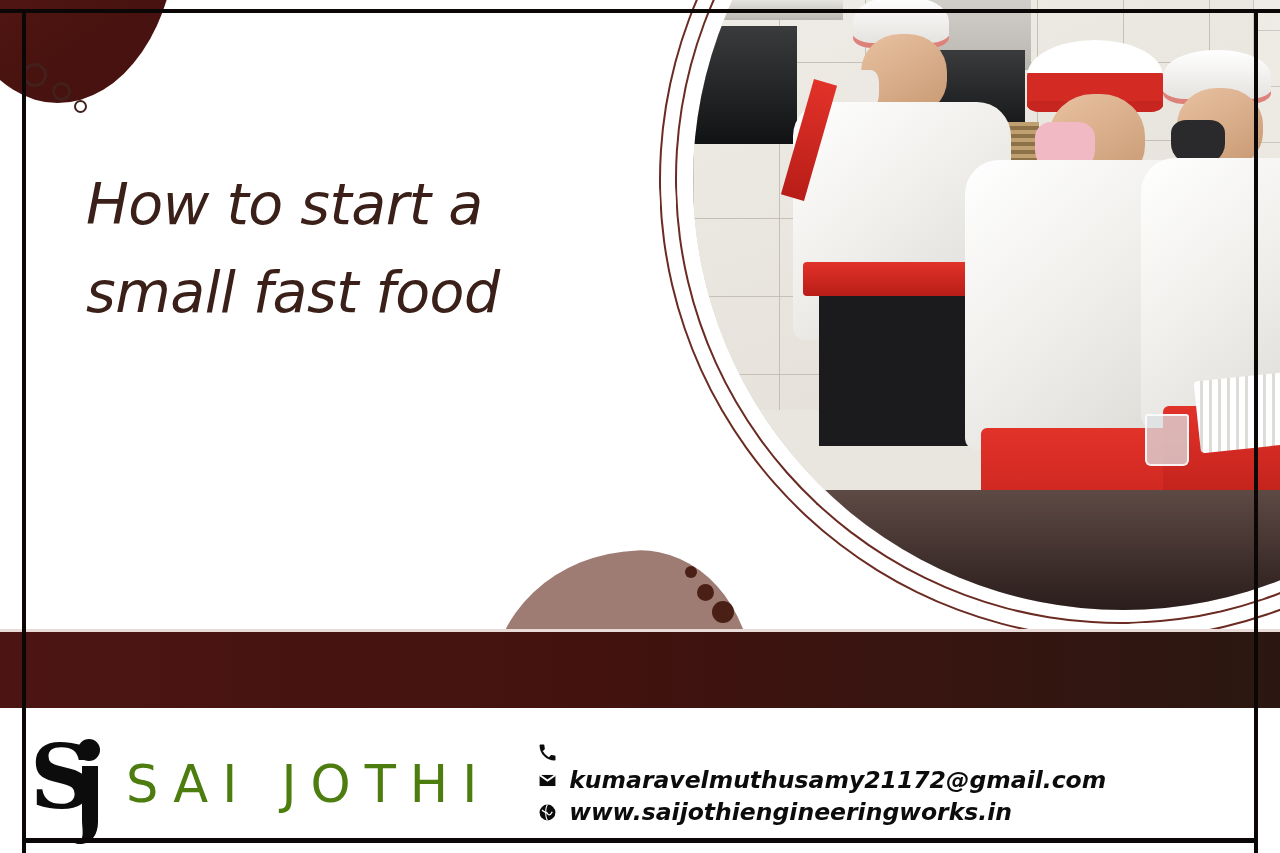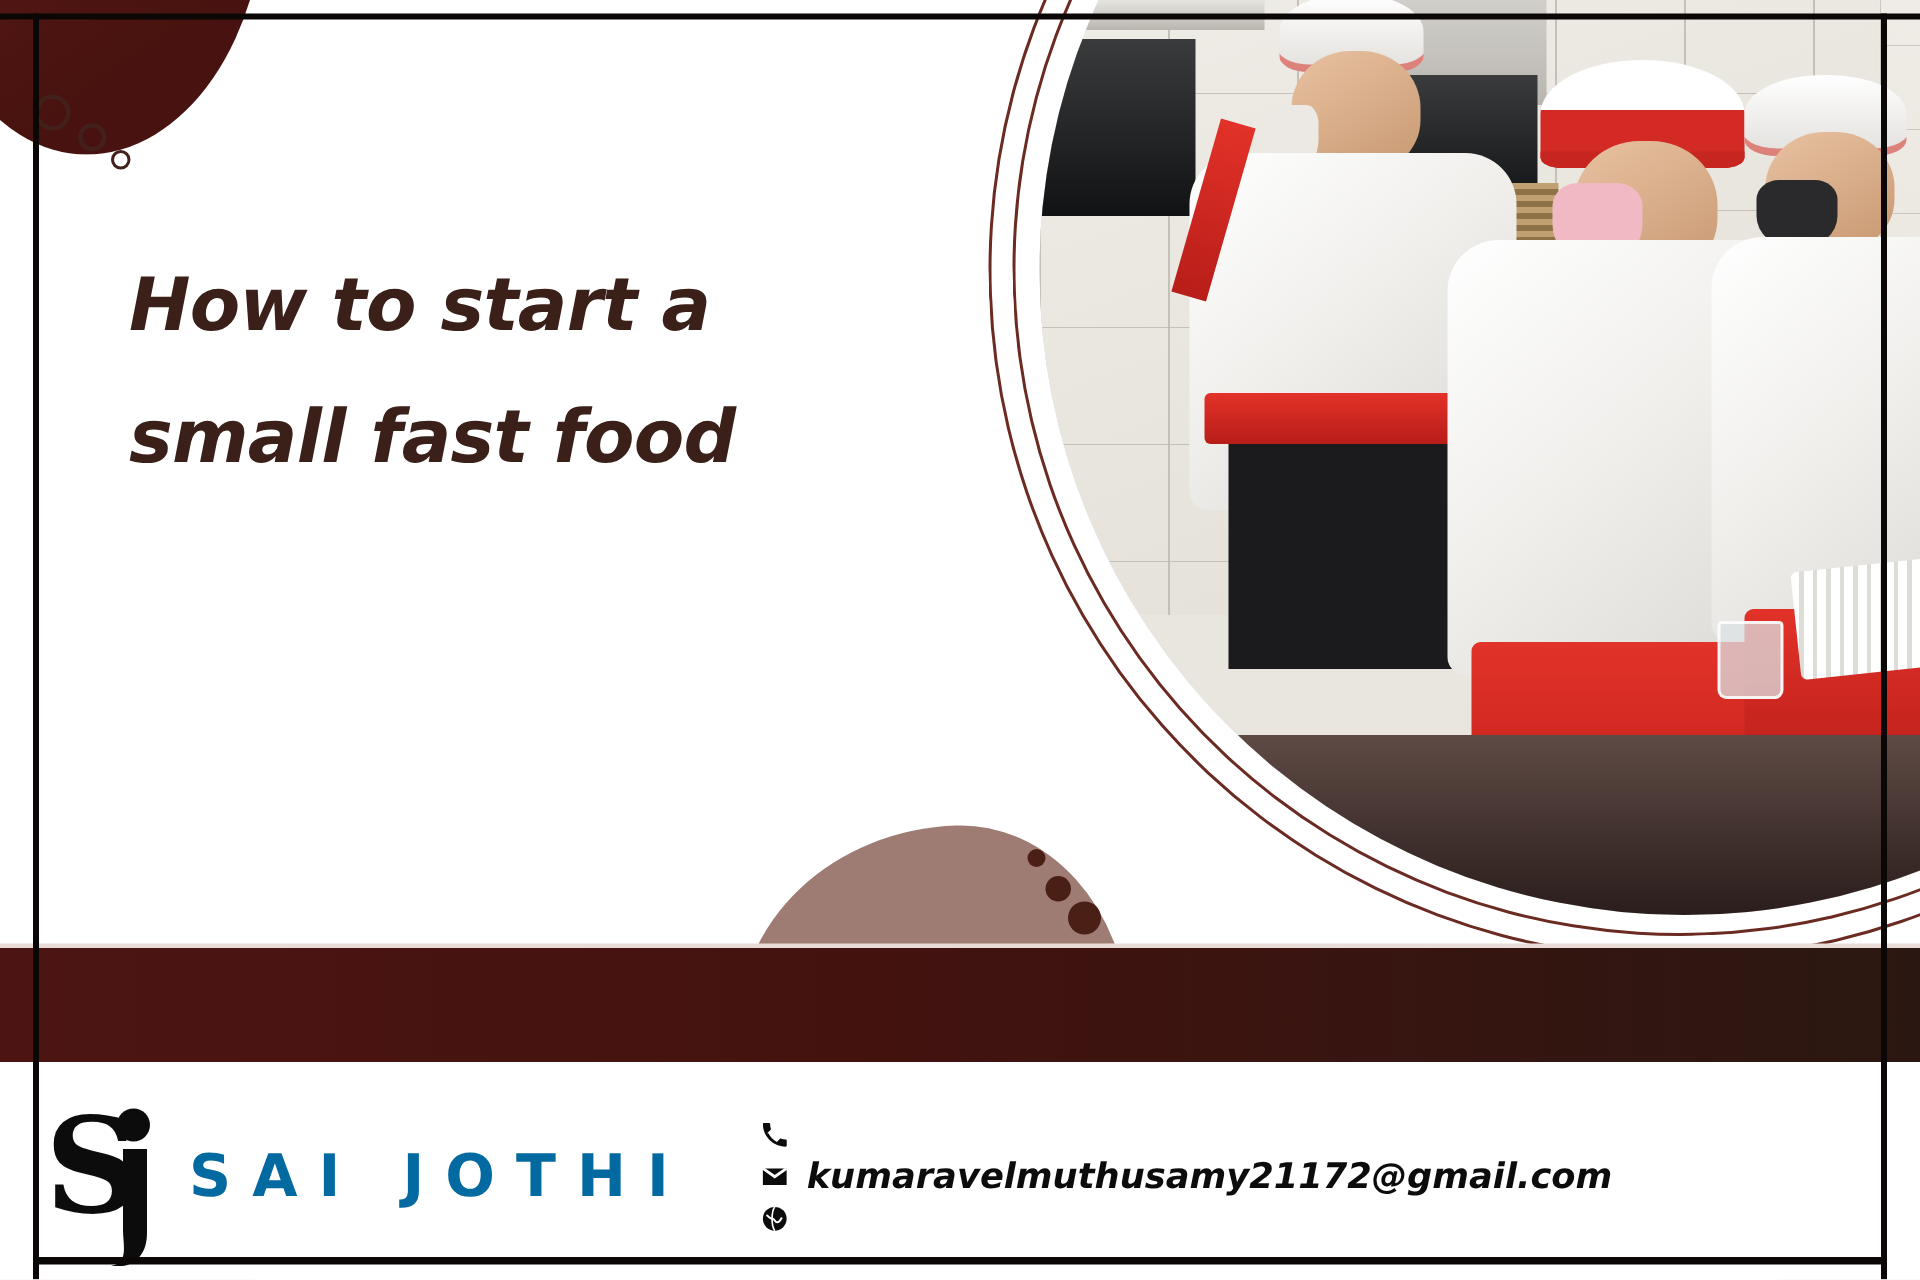--- a/index.html
+++ b/index.html
@@ -70,22 +70,22 @@
   .dot-2 { left:697px; top:584px; width:17px;  height:17px; }
   .dot-3 { left:712px; top:601px; width:22px;  height:22px; }
 
   
   #headline {
     position:absolute; left:86px; top:160px; width:500px;
     z-index:12;
   }
   #headline .line {
     font-family:"DejaVu Sans", sans-serif;
-    font-style:italic; font-weight:bold;
-    font-size:49px; line-height:88px;
+    font-style:italic; font-weight:normal;
+    font-size:57px; line-height:88px;
     color:#3a2018;
     letter-spacing:-0.5px;
     white-space:nowrap;
   }
 
   
   #photo-wrap {
     position:absolute; left:653px; top:-250px;
     width:900px; height:900px; z-index:10;
   }
@@ -210,22 +210,22 @@
   }
   #brand { display:flex; align-items:center; flex:0 0 auto; }
   #monogram {
     width:88px; height:118px; position:relative; flex:0 0 auto;
     margin-left:6px; margin-right:4px;
   }
   #monogram svg { display:block; }
   #brand-text { display:flex; flex-direction:column; margin-left:2px; }
   #brand-line1 {
     font-family:"DejaVu Sans", sans-serif;
-    font-weight:bold; font-size:39px; line-height:56px;
-    letter-spacing:14px; color:#0369a1;
+    font-weight:normal; font-size:51px; line-height:56px;
+    letter-spacing:14px; color:#4d7c0f;
   }
   #brand-line2 {
     font-family:"DejaVu Serif", serif;
     font-weight:bold; font-size:38px; line-height:44px;
     letter-spacing:4px; color:#111010;
   }
 
   #contact {
     margin-left:46px; display:flex; flex-direction:column;
     justify-content:center; gap:3px; flex:1 1 auto;
@@ -371,20 +371,21 @@
         </div>
 
         <div class="contact-row">
           <span class="contact-icon">
             <svg width="19" height="19" viewBox="0 0 24 24">
               <circle cx="12" cy="12" r="10" fill="#0d0c0c"></circle>
               <path d="M5 9c2 1 3 3 5 3s2 3 4 3 3-2 4-4" fill="none" stroke="#ffffff" stroke-width="1.7"></path>
               <path d="M12 2c-3 4-3 16 0 20" fill="none" stroke="#ffffff" stroke-width="1.4"></path>
             </svg>
           </span>
+          <span class="contact-text">www.saijothiengineeringworks.in</span>
         </div>
 
       </div>
     </div>
   </div>
 
   <div class="frame-line frame-top"></div>
   <div class="frame-line frame-left"></div>
   <div class="frame-line frame-right"></div>
   <div class="frame-line frame-bottom"></div>

